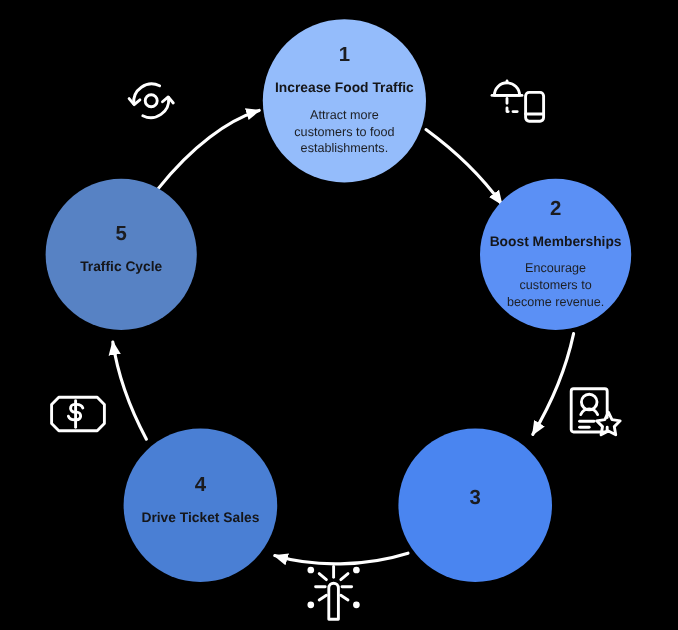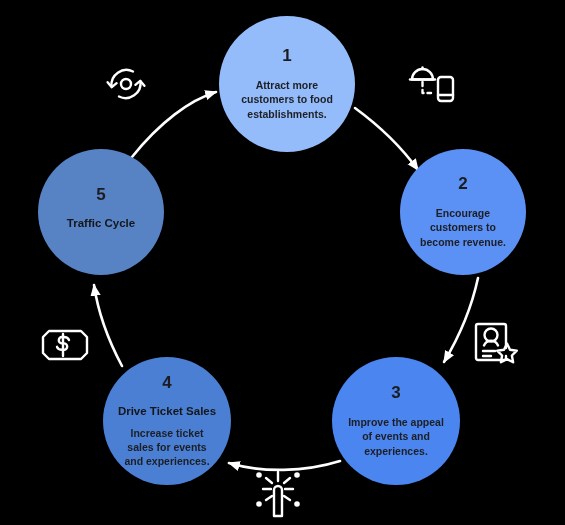--- a/index.html
+++ b/index.html
@@ -5,21 +5,21 @@
   html,body{margin:0;padding:0;background:#000;}
   body{width:565px;height:525px;overflow:hidden;
        font-family:"Liberation Sans","DejaVu Sans",sans-serif;}
   #stage{position:relative;width:565px;height:525px;background:#000;}
   #wires{position:absolute;left:0;top:0;width:565px;height:525px;}
   .node{position:absolute;border-radius:50%;display:flex;flex-direction:column;
         align-items:center;justify-content:center;text-align:center;
         box-sizing:border-box;color:#15161a;}
   .n-num{font-size:17px;font-weight:700;line-height:1;margin-bottom:14px;color:#1b1c20;}
   .n-title{font-size:11.5px;font-weight:700;line-height:1.2;margin-bottom:7px;color:#15161a;}
-  .n-desc{font-size:10.5px;font-weight:700;line-height:1.35;color:#1d1f24;padding:0 14px;}
+  .n-desc{font-size:10.5px;font-weight:400;line-height:1.35;color:#1d1f24;padding:0 14px;}
   .icon{position:absolute;}
 </style>
 </head>
 <body>
 
 <div id="stage" style="background: rgb(0, 0, 0);">
 
   <svg id="wires" viewBox="0 0 565 525">
     <defs>
       <marker id="ah" viewBox="0 0 10 10" refX="8" refY="5" markerWidth="5.2" markerHeight="5.2" orient="auto-start-reverse">
@@ -33,37 +33,37 @@
 
     <path fill="none" stroke="#ffffff" stroke-width="2.6" stroke-linecap="round" marker-end="url(#ah)" d="M 478,278 C 470,315 456,342 444,362"></path>
 
     <path fill="none" stroke="#ffffff" stroke-width="2.6" stroke-linecap="round" marker-end="url(#ah)" d="M 340,461 C 305,472 262,473 229,463"></path>
 
     <path fill="none" stroke="#ffffff" stroke-width="2.6" stroke-linecap="round" marker-end="url(#ah)" d="M 122,366 C 106,336 98,312 94,285"></path>
   </svg>
 
   <div class="node" style="left: 219px; top: 16px; width: 136px; height: 136px; background: rgb(148, 188, 251);">
     <div class="n-num">1</div>
+    <div class="n-title">Increase Food Traffic</div>
     <div class="n-desc">Attract more customers to food establishments.</div>
   </div>
 
   <div class="node" style="left: 400px; top: 149px; width: 126px; height: 126px; background: rgb(91, 144, 245);">
     <div class="n-num">2</div>
+    <div class="n-title">Boost Memberships</div>
     <div class="n-desc">Encourage customers to become revenue.</div>
   </div>
 
   <div class="node" style="left: 332px; top: 357px; width: 128px; height: 128px; background: rgb(74, 133, 240);">
     <div class="n-num">3</div>
-    <div class="n-desc">Improve the appeal of events and experiences.</div>
   </div>
 
   <div class="node" style="left: 103px; top: 357px; width: 128px; height: 128px; background: rgb(74, 127, 212);">
     <div class="n-num">4</div>
     <div class="n-title">Drive Ticket Sales</div>
-    <div class="n-desc">Increase ticket sales for events and experiences.</div>
   </div>
 
   <div class="node" style="left: 38px; top: 149px; width: 126px; height: 126px; background: rgb(87, 130, 196);">
     <div class="n-num">5</div>
     <div class="n-title">Traffic Cycle</div>
   </div>
 
   <svg class="icon" style="left:104px;top:62px;" width="44" height="44" viewBox="0 0 44 44" fill="none" stroke="#ffffff" stroke-width="2.4" stroke-linecap="round" stroke-linejoin="round">
     <circle cx="22" cy="22" r="5"></circle>
     <path d="M7.5 24.5 A15 15 0 0 1 29 9.5"></path>

